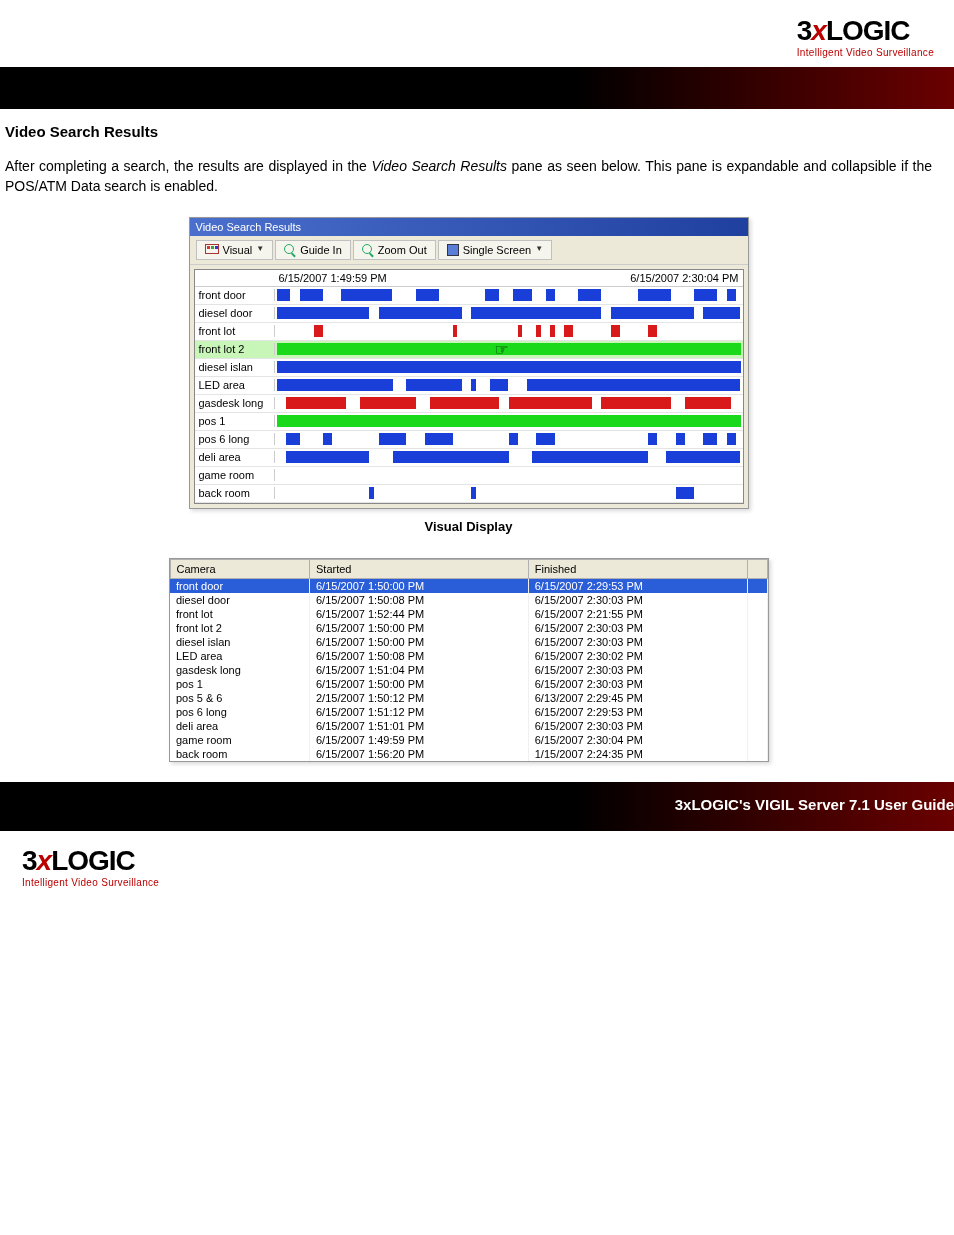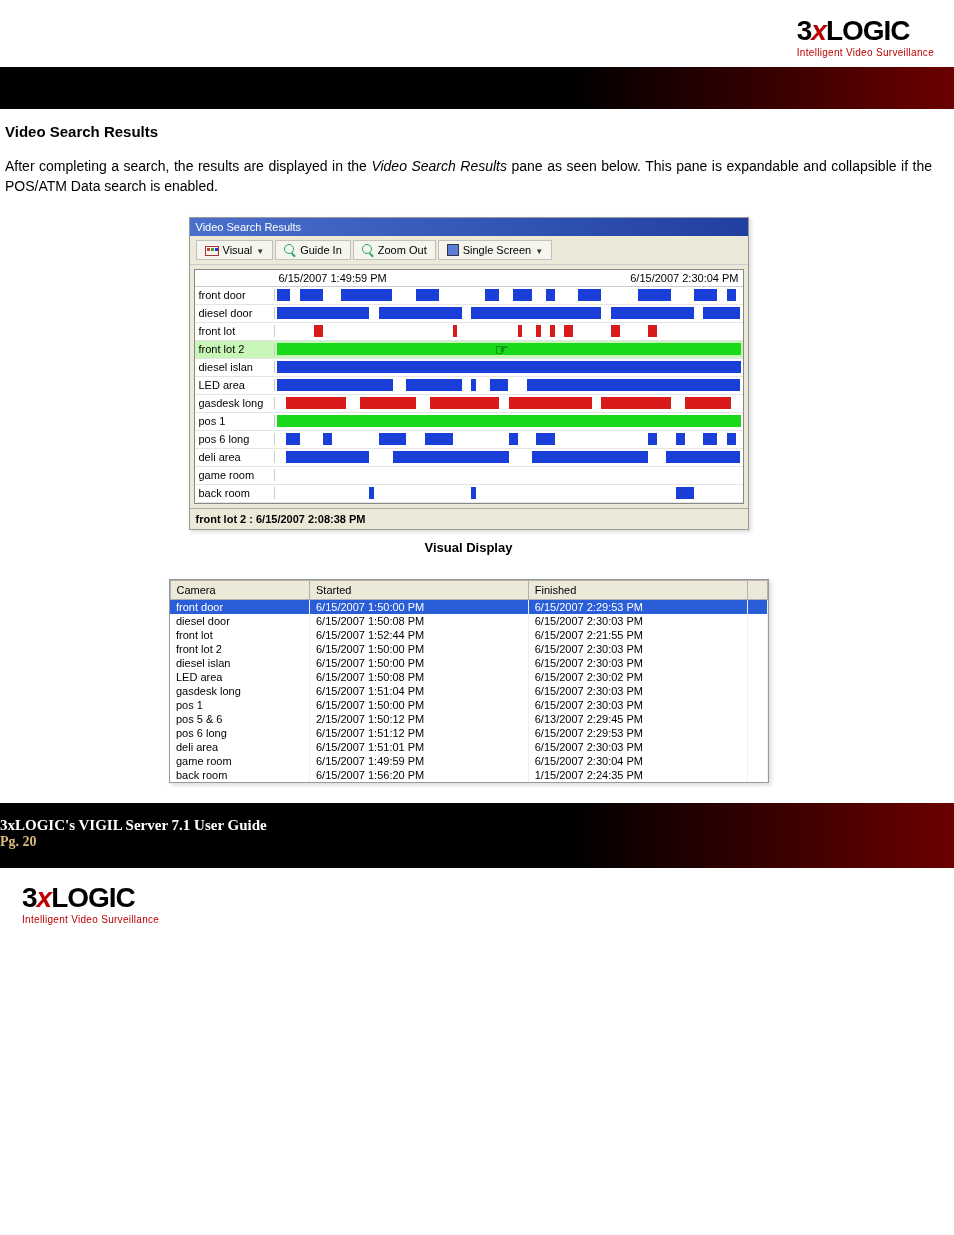--- a/index.html
+++ b/index.html
@@ -17,21 +17,21 @@
   
   .content { padding: 14px 22px 20px 5px; }
   h2 { font-size: 15px; font-weight: bold; margin-bottom: 10px; }
   .para { font-size: 14px; text-align: justify; line-height: 1.45; margin-bottom: 20px; margin-top: 16px; }
   .para em { font-style: italic; }
   
   .screenshot-frame { margin: 0 auto; background: #ece9d8; border: 1px solid #999; box-shadow: 2px 2px 4px rgba(0,0,0,0.15); }
   .frame1 { width: 560px; }
   .frame1-title { background: linear-gradient(to right, #4a6fcc, #2040a0); color: #fff; font-size: 11px; padding: 3px 6px; }
   .toolbar { display: flex; align-items: center; padding: 4px 6px; gap: 2px; font-size: 11px; background: #ece9d8; border-bottom: 1px solid #ccc; }
-  .tb-btn { display: inline-flex; align-items: flex-end; gap: 4px; padding: 3px 8px; border: 1px solid #c0c0c0; background: #f6f5ed; cursor: pointer; }
+  .tb-btn { display: inline-flex; align-items: flex-start; gap: 4px; padding: 3px 8px; border: 1px solid #c0c0c0; background: #f6f5ed; cursor: pointer; }
   .tb-dd-arrow { font-size: 8px; color: #333; }
   .icon-zoomin, .icon-zoomout { display:inline-block; width:12px; height:12px; position:relative; }
   .icon-zoomin::before, .icon-zoomout::before { content:''; position:absolute; width:8px; height:8px; border:1.5px solid #2a6; border-radius:50%; top:0; left:0; }
   .icon-zoomin::after, .icon-zoomout::after { content:''; position:absolute; width:5px; height:1.5px; background:#2a6; transform:rotate(45deg); bottom:0; right:0; }
   .icon-single { display:inline-block; width:12px; height:12px; background:#5a7dd6; border:1px solid #334; }
   .icon-visual { display:inline-block; width:14px; height:10px; border:1px solid #a33; position:relative; }
   .icon-visual::before { content:''; position:absolute; width:3px; height:3px; background:#d33; top:1px; left:1px; }
   .icon-visual::after { content:''; position:absolute; width:3px; height:3px; background:#3a3; top:1px; left:5px; box-shadow: 4px 0 0 #33d; }
   
   .timeline-area { background: #fff; border: 1px solid #888; margin: 4px; }
@@ -51,21 +51,21 @@
   .cursor-hand { position:absolute; font-size:16px; }
   
   .caption { text-align:center; font-weight:bold; font-size:13px; margin: 10px 0 24px 0; }
   
   .frame2 { width: 600px; }
   .tbl { width:100%; border-collapse:collapse; font-size:11px; background:#fff; }
   .tbl th { background:#ece9d8; border:1px solid #b0b0b0; text-align:left; font-weight:normal; padding:3px 6px; }
   .tbl td { padding:1px 6px; border-right:1px solid #f0f0f0; }
   .tbl tr.sel td { background:#2a5dd8; color:#fff; }
   
-  .footer-bar { background: linear-gradient(to right, #000 0%, #000 60%, #6b0000 100%); color:#fff; text-align:left; padding: 14px 0 18px 0; font-family: Liberation Serif, serif; }
+  .footer-bar { background: linear-gradient(to right, #000 0%, #000 60%, #6b0000 100%); color:#fff; text-align:right; padding: 14px 0 18px 6px; font-family: Liberation Sans, sans-serif; }
   .footer-bar .ftitle { font-weight:bold; font-size:15px; }
   .footer-bar .fpage { font-weight:bold; font-size:14px; color:#dcbb77; }
   .footer-logo { padding: 14px 0 14px 22px; }
 </style>
 </head>
 <body>
 
 <div class="header">
   <div class="logo">
     <div class="logo-main">
@@ -221,21 +221,20 @@
           <div class="timeline-row">
             <div class="lbl">back room</div>
             <div class="bar-area">
               <div class="seg blue" style="left: 20%; width: 1%;"></div>
               <div class="seg blue" style="left: 42%; width: 1%;"></div>
               <div class="seg blue" style="left: 86%; width: 4%;"></div>
             </div>
           </div>
         </div>
     </div>
-    <div class="status-line">front lot 2 : 6/15/2007 2:08:38 PM</div>
   </div>
   <div class="caption">Visual Display</div>
 
   <div class="screenshot-frame frame2">
     <table class="tbl">
       <thead>
           <tr>
         <th>Camera</th>
         <th>Started</th>
         <th>Finished</th>
@@ -321,21 +320,20 @@
             <td>1/15/2007 2:24:35 PM</td>
             <td></td>
           </tr>
         </tbody>
     </table>
   </div>
 </div>
 
 <div class="footer-bar">
   <div class="ftitle">3xLOGIC's VIGIL Server 7.1 User Guide</div>
-  <div class="fpage">Pg. 20</div>
 </div>
 <div class="footer-logo">
   <div class="logo">
     <div class="logo-main">
       <span class="three">3</span><span class="x">x</span><span class="logic">LOGIC</span>
     </div>
     <div class="logo-sub">Intelligent Video Surveillance</div>
   </div>
 </div>
 

